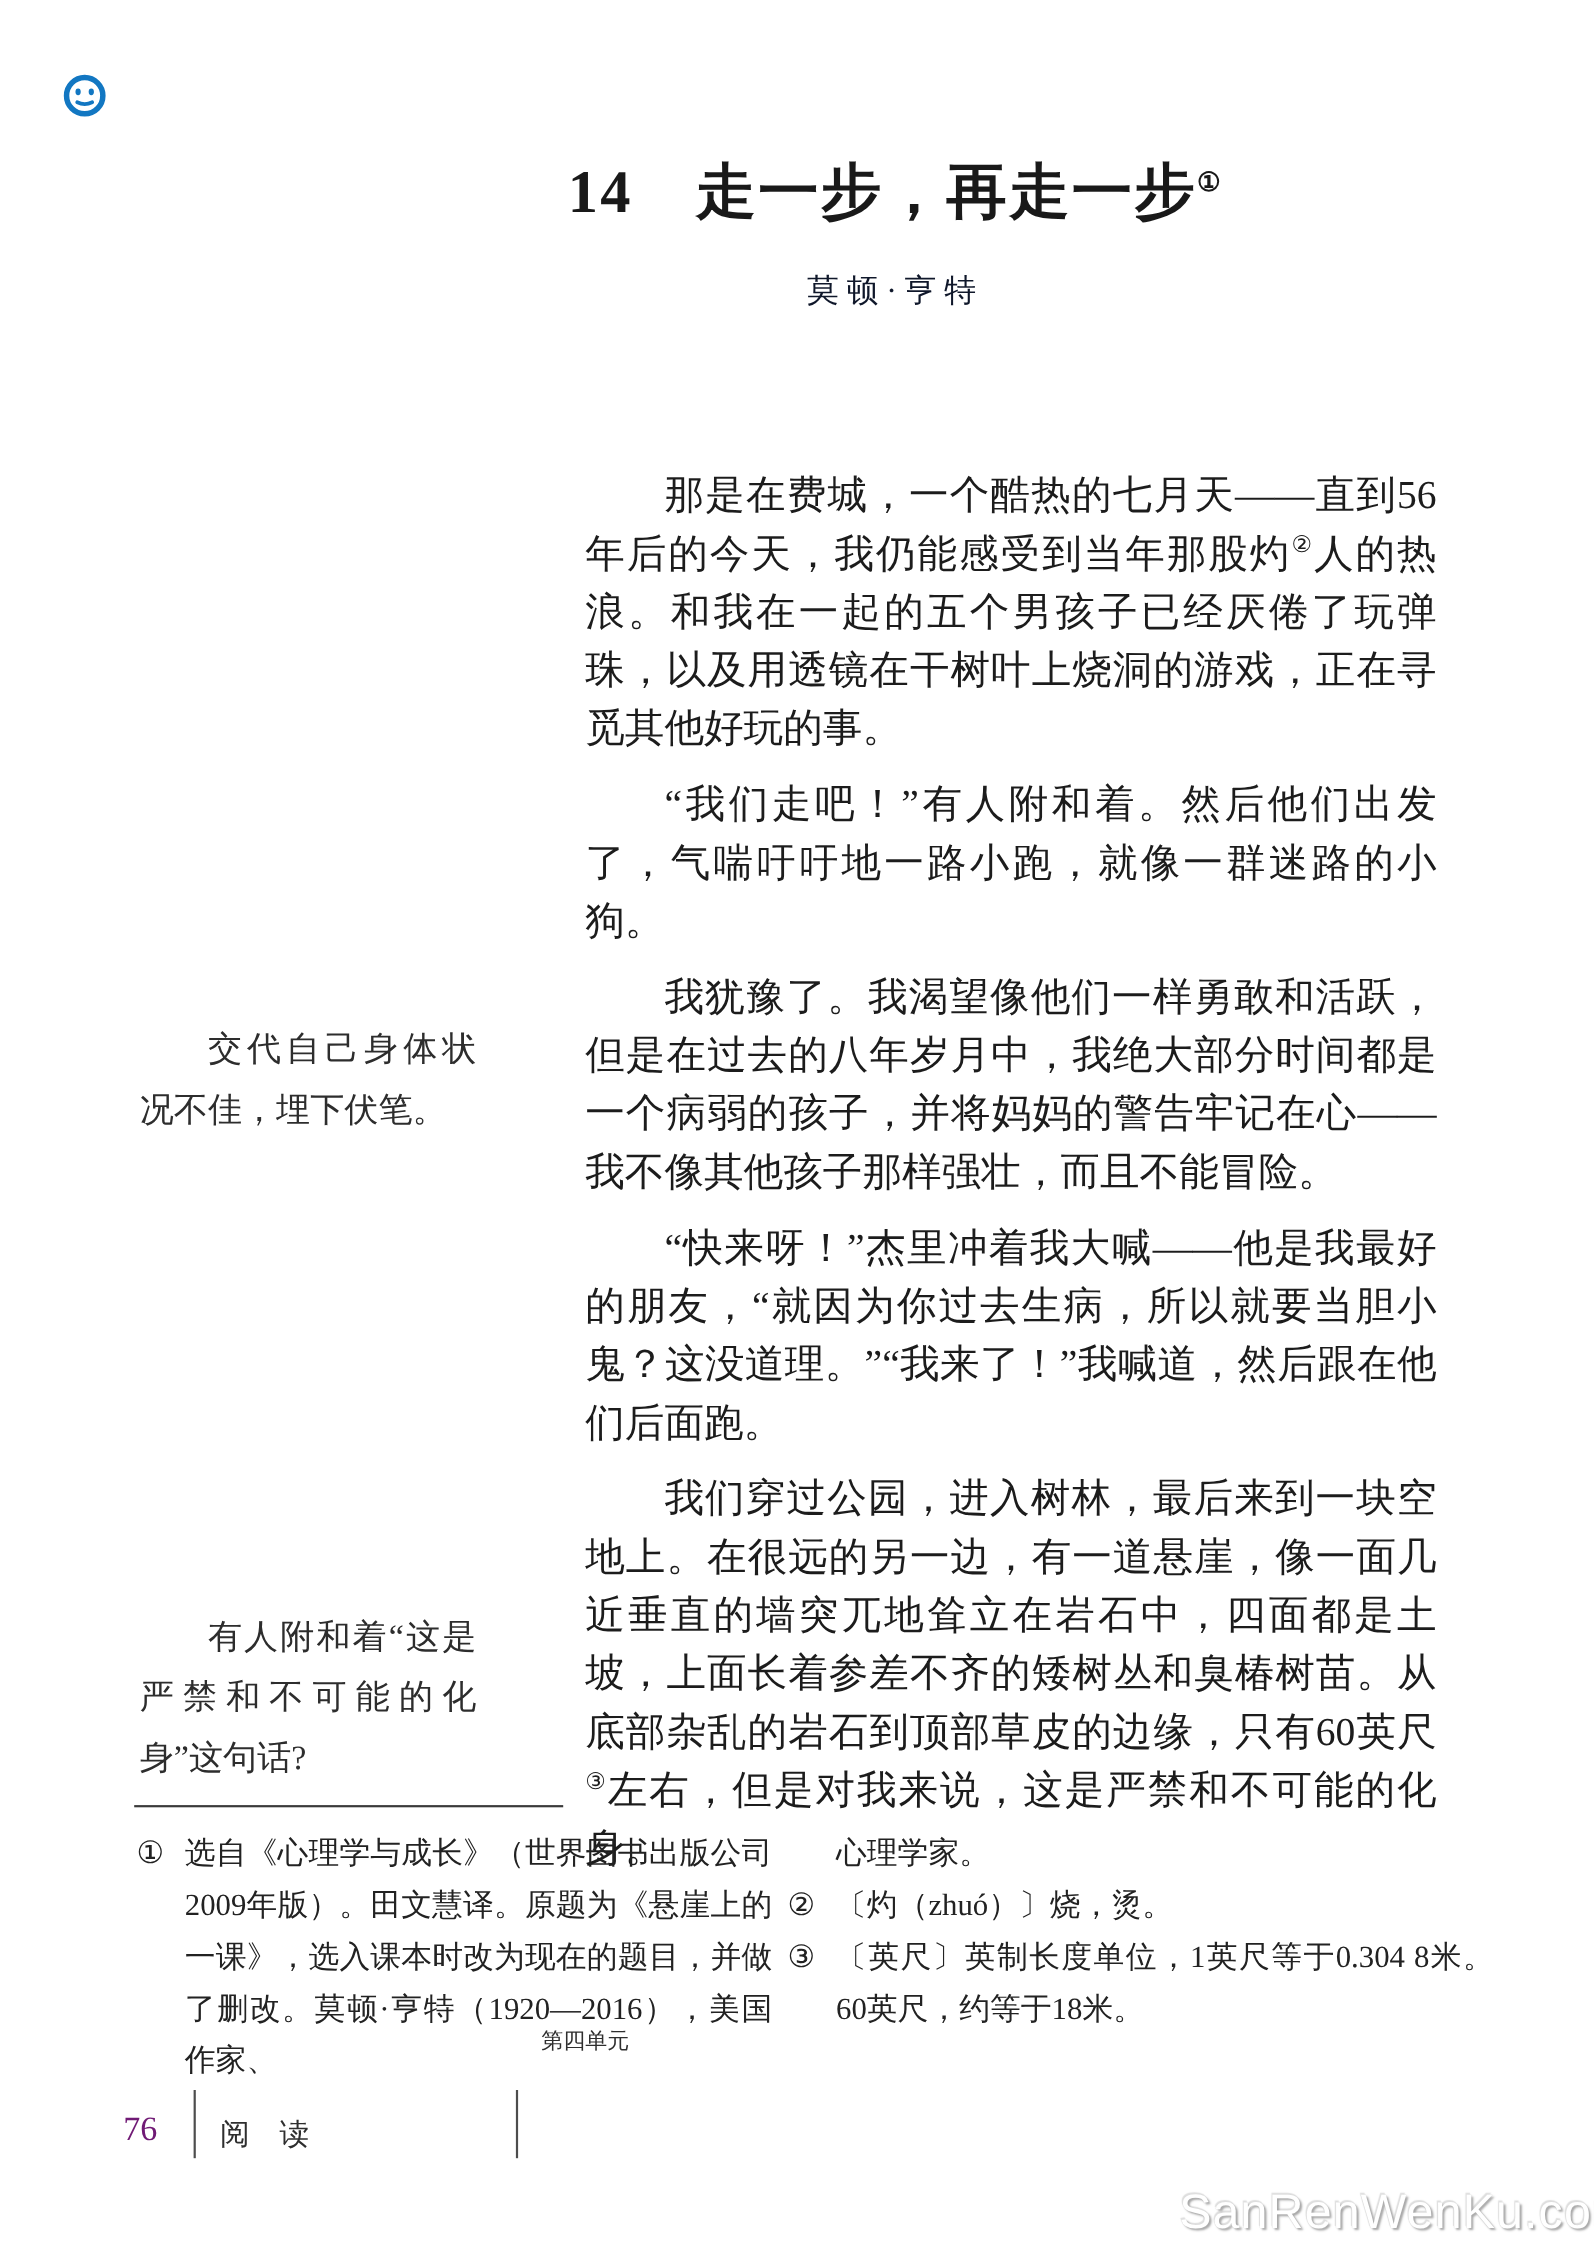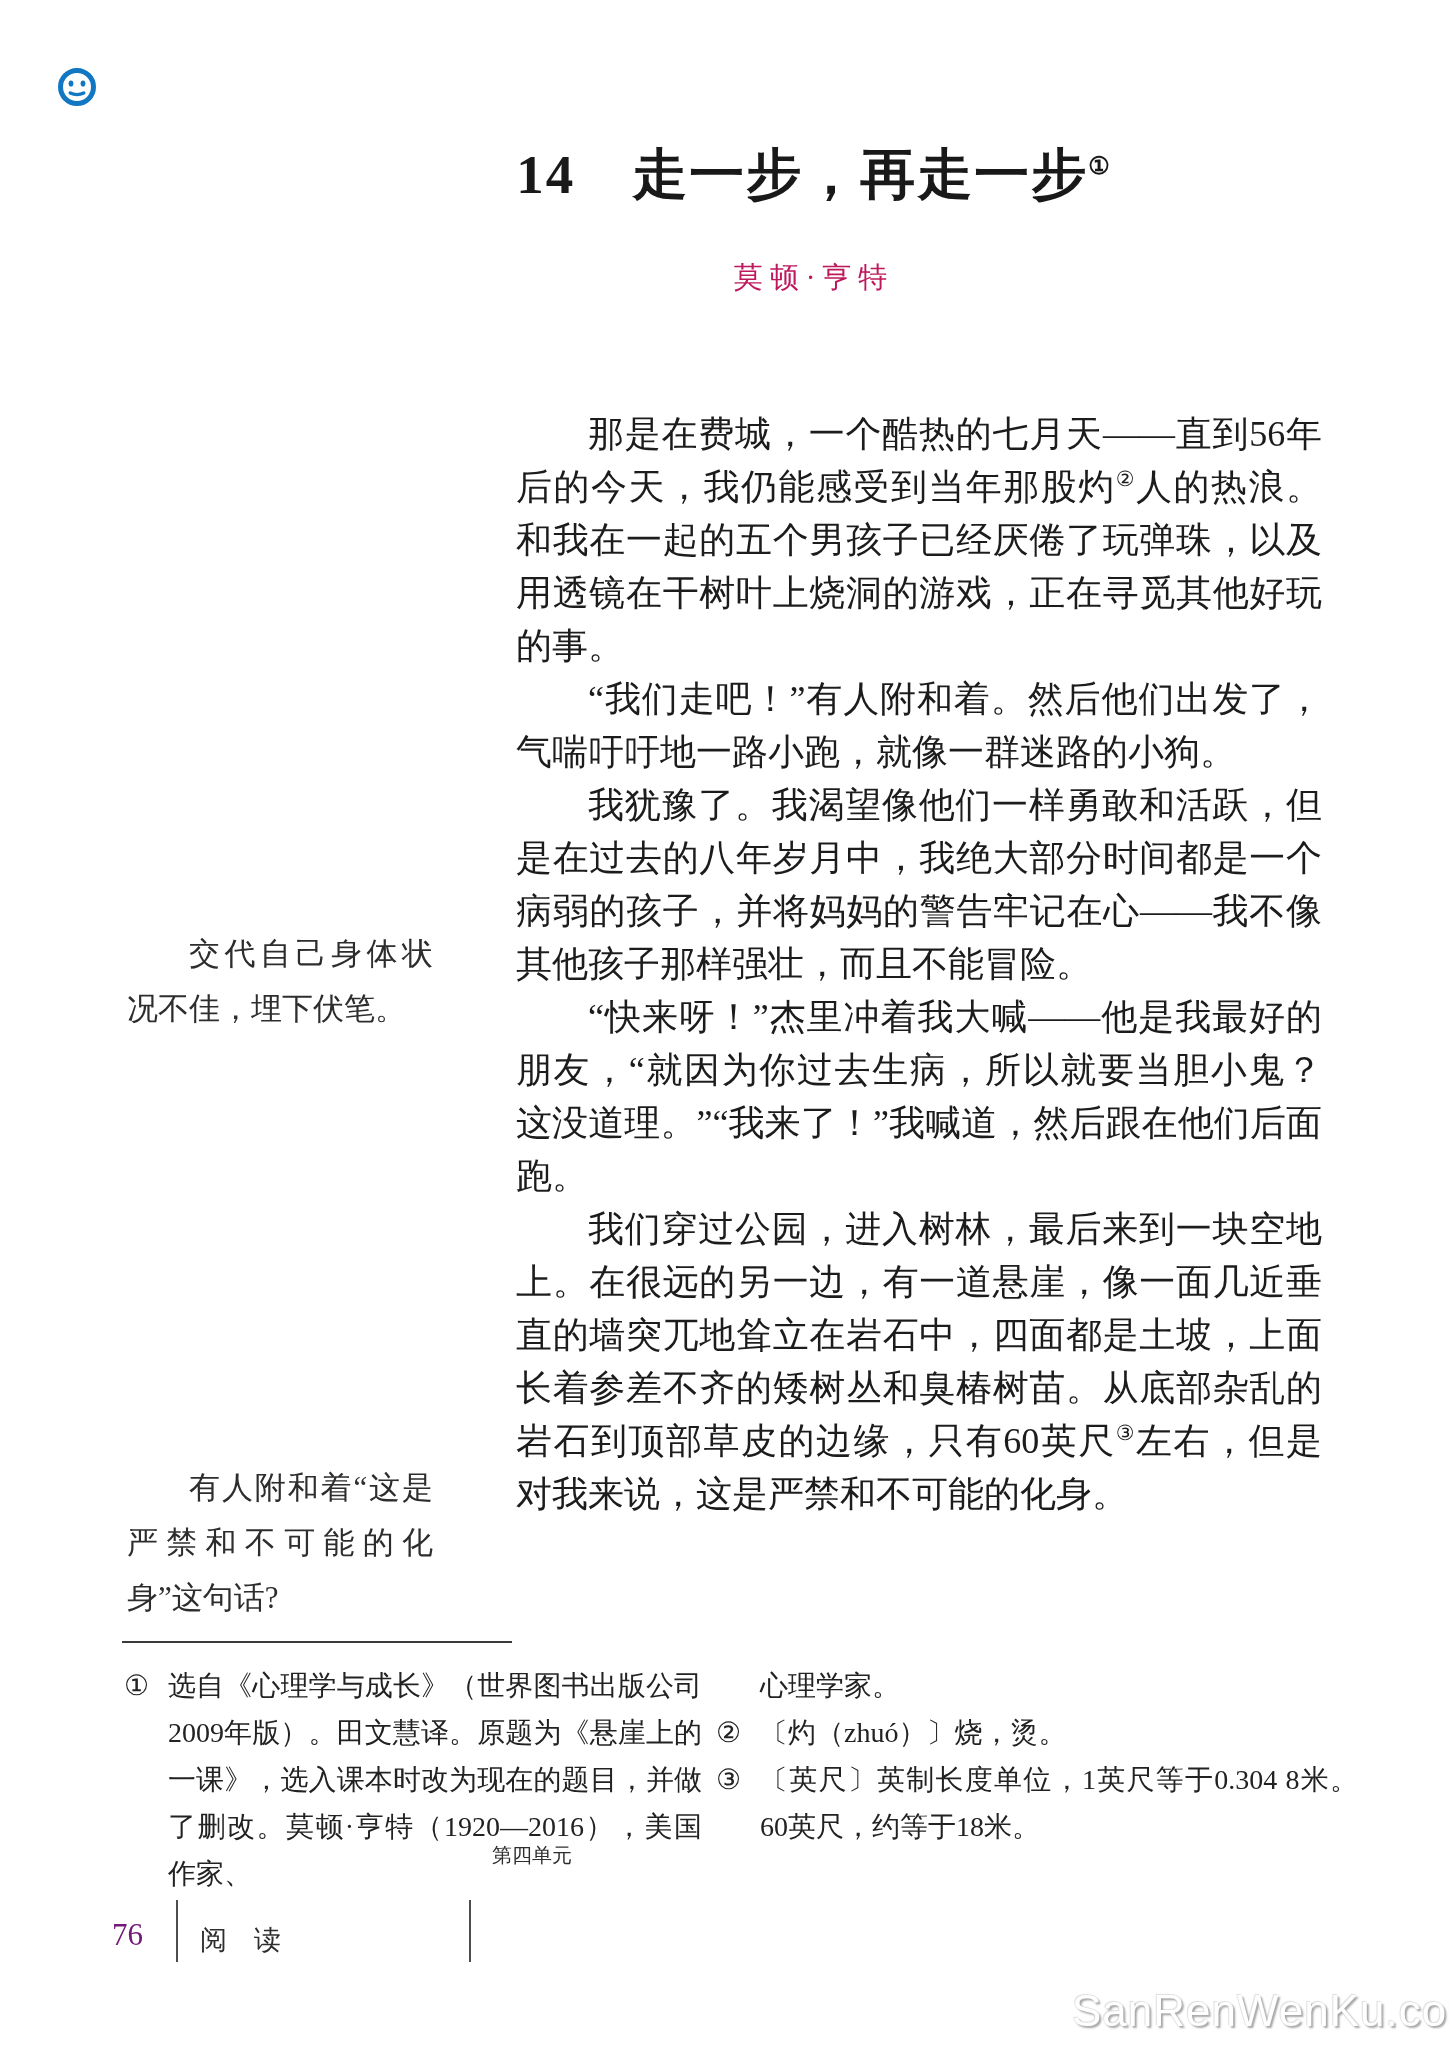--- a/index.html
+++ b/index.html
@@ -12,31 +12,31 @@
   .smiley { position:absolute; left:56px; top:66px; width:42px; height:42px; }
 
   
   .title {
     position:absolute; left:408px; top:138px; width:812px;
     text-align:center; font-size:55px; font-weight:bold; line-height:74px;
     letter-spacing:2px; color:#191919; margin:0;
   }
   .title sup.note-ref { font-size:24px; }
   .author {
-    position:absolute; left:408px; top:256px; width:812px;
+    position:absolute; left:408px; top:244px; width:812px;
     text-align:center; font-size:29px; line-height:42px;
-    letter-spacing:7px; color:#be185d;
+    letter-spacing:7px; color:#0f172a;
   }
 
   
   .body-text {
     position:absolute; left:516px; top:408px; width:806px;
     font-size:36px; line-height:53px; text-align:justify; color:#1c1c1c;
   }
-  .body-text p { margin:0; text-indent:2em; }
+  .body-text p { margin:16px; text-indent:2em; }
   sup.note-ref { font-size:0.58em; line-height:0; vertical-align:super; }
 
   
   .margin-note {
     position:absolute; left:127px; width:306px;
     font-size:31px; line-height:55px; text-align:justify;
     text-indent:2em; color:#2d2d2d;
   }
   .margin-note.n1 { top:926px;font-family:Liberation Serif, serif; }
   .margin-note.n2 { top:1460px; }

